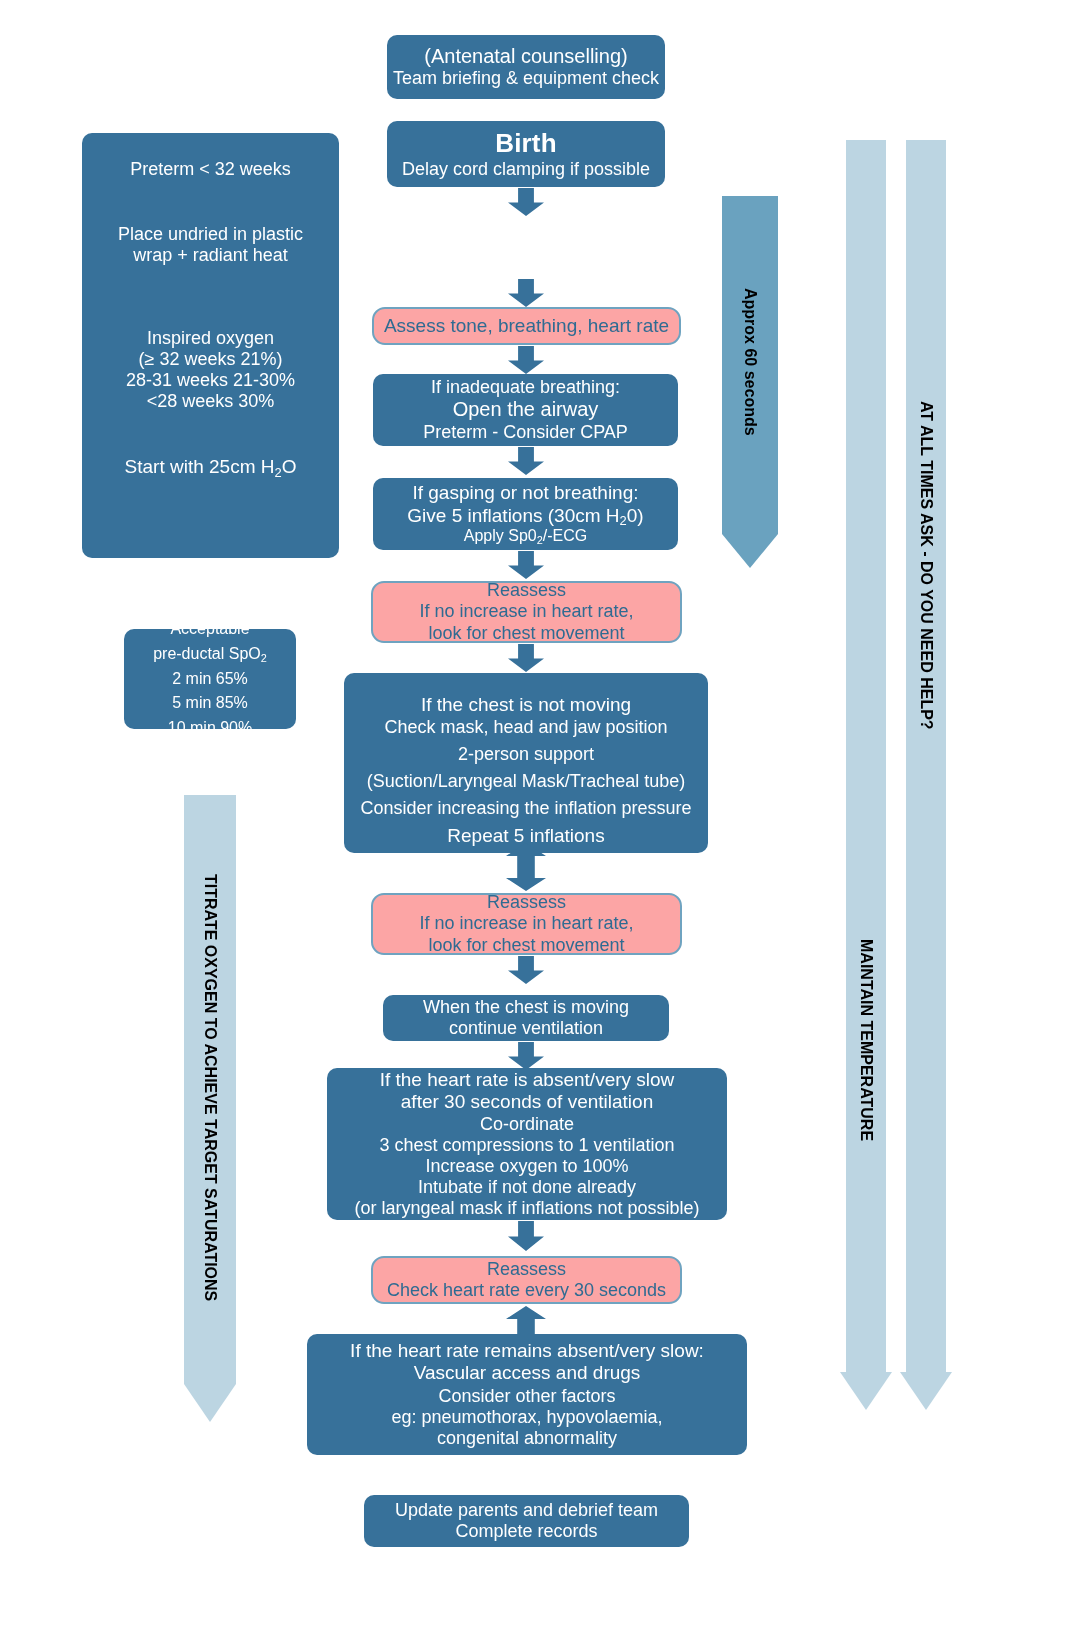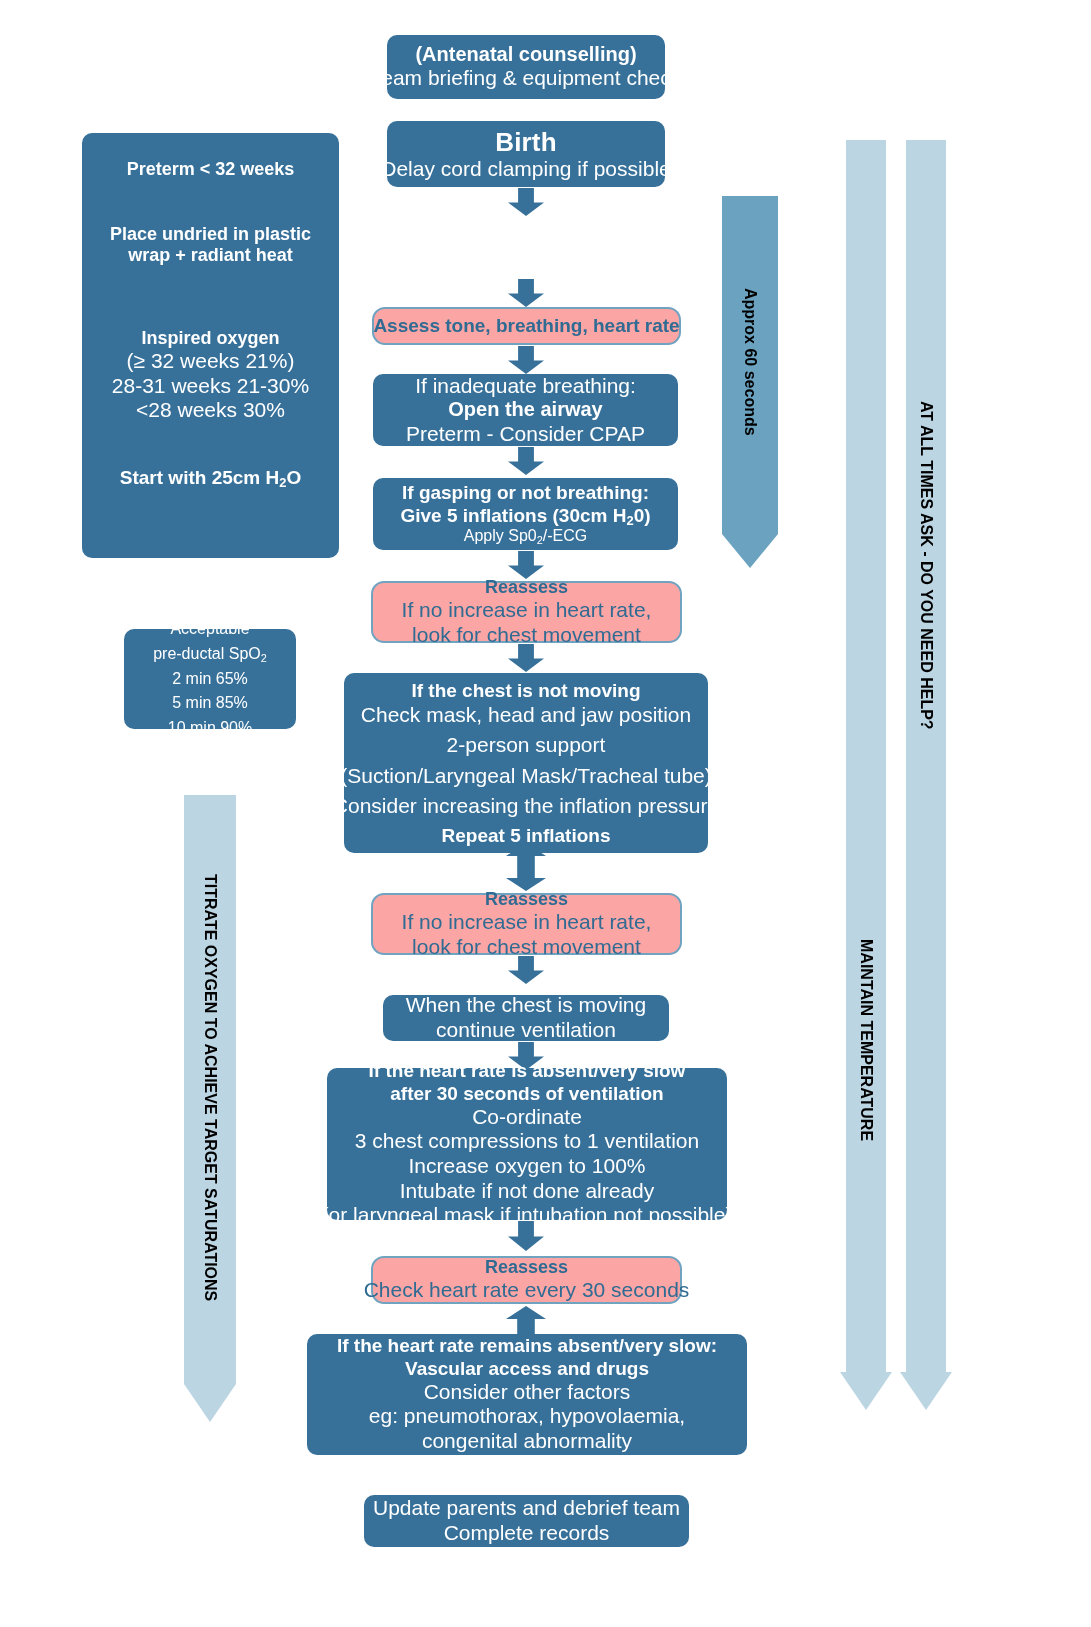--- a/index.html
+++ b/index.html
@@ -40,24 +40,24 @@
     display: flex;
     flex-direction: column;
     align-items: center;
     justify-content: center;
     text-align: center;
     padding: 5px 10px;
     line-height: 1.17;
   }
 
   .ln { display: block; white-space: nowrap; }
-  .b  { font-weight: bold; }
+  .b  { font-weight: normal; }
   .big { font-size: 26px; font-weight: bold; letter-spacing: .2px; }
   .t16 { font-size: 16px; }
-  .t17 { font-size: 21px; }
+  .t17 { font-size: 18px; }
   .t18 { font-size: 18px; }
   .t19 { font-size: 19px; }
   .t20 { font-size: 20px; }
   .gap6 { height: 6px; }
   sub { font-size: .68em; vertical-align: baseline; position: relative; top: .28em; }
 
   
   .arrow-down, .arrow-both {
     position: absolute;
     background: #37719a;
@@ -203,21 +203,21 @@
   </div>
   <div class="arrow-down" style="left:508px; top:1042px; width:36px; height:28px;"></div>
 
   <div class="node box-fill" style="left:327px; top:1068px; width:400px; height:152px;">
     <span class="ln b t19">If the heart rate is absent/very slow</span>
     <span class="ln b t19">after 30 seconds of ventilation</span>
     <span class="ln t17">Co-ordinate</span>
     <span class="ln t17">3 chest compressions to 1 ventilation</span>
     <span class="ln t17">Increase oxygen to 100%</span>
     <span class="ln t17">Intubate if not done already</span>
-    <span class="ln t17">(or laryngeal mask if intubation not possible)</span>
+    <span class="ln t17">(or laryngeal mask if inflations not possible)</span>
   </div>
   <div class="arrow-down" style="left:508px; top:1221px; width:36px; height:30px;"></div>
 
   <div class="node box-outline" style="left:371px; top:1256px; width:311px; height:48px;">
     <span class="ln b t18">Reassess</span>
     <span class="ln t17">Check heart rate every 30 seconds</span>
   </div>
   <div class="arrow-both" style="left:506px; top:1306px; width:40px; height:48px;"></div>
 
   <div class="node box-fill" style="left:364px; top:1495px; width:325px; height:52px;">

